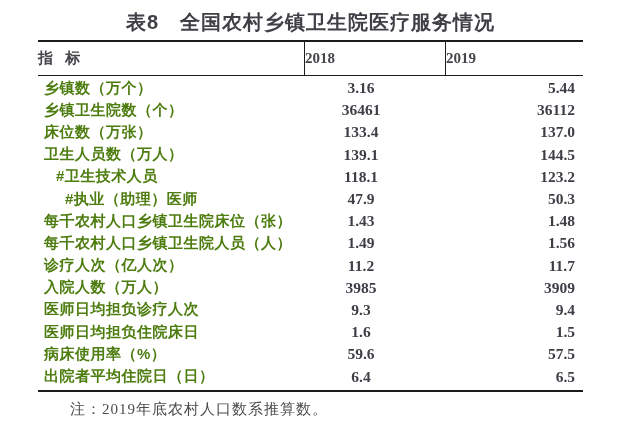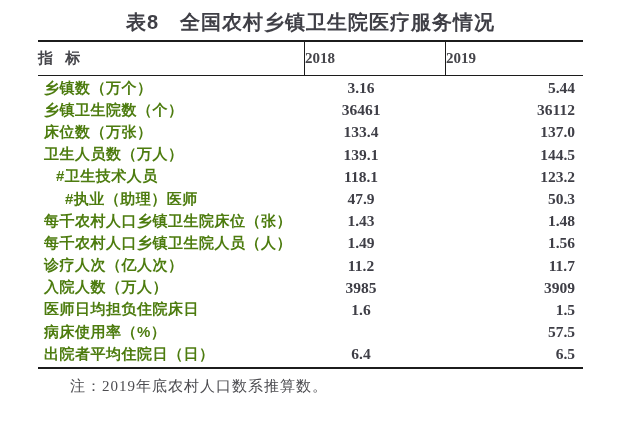--- a/index.html
+++ b/index.html
@@ -182,29 +182,35 @@
         <div class="td num y2018">11.2</div>
         <div class="td num y2019">11.7</div>
       </div>
 
       <div class="tr">
         <div class="td label">入院人数（万人）</div>
         <div class="td num y2018">3985</div>
         <div class="td num y2019">3909</div>
       </div>
 
+      <div class="tr">
+        <div class="td label">医师日均担负诊疗人次</div>
+        <div class="td num y2018">9.3</div>
+        <div class="td num y2019">9.4</div>
+      </div>
 
       <div class="tr">
         <div class="td label">医师日均担负住院床日</div>
         <div class="td num y2018">1.6</div>
         <div class="td num y2019">1.5</div>
       </div>
 
       <div class="tr">
         <div class="td label">病床使用率（%）</div>
+        <div class="td num y2018">59.6</div>
         <div class="td num y2019">57.5</div>
       </div>
 
       <div class="tr">
         <div class="td label">出院者平均住院日（日）</div>
         <div class="td num y2018">6.4</div>
         <div class="td num y2019">6.5</div>
       </div>
 
     </div>

